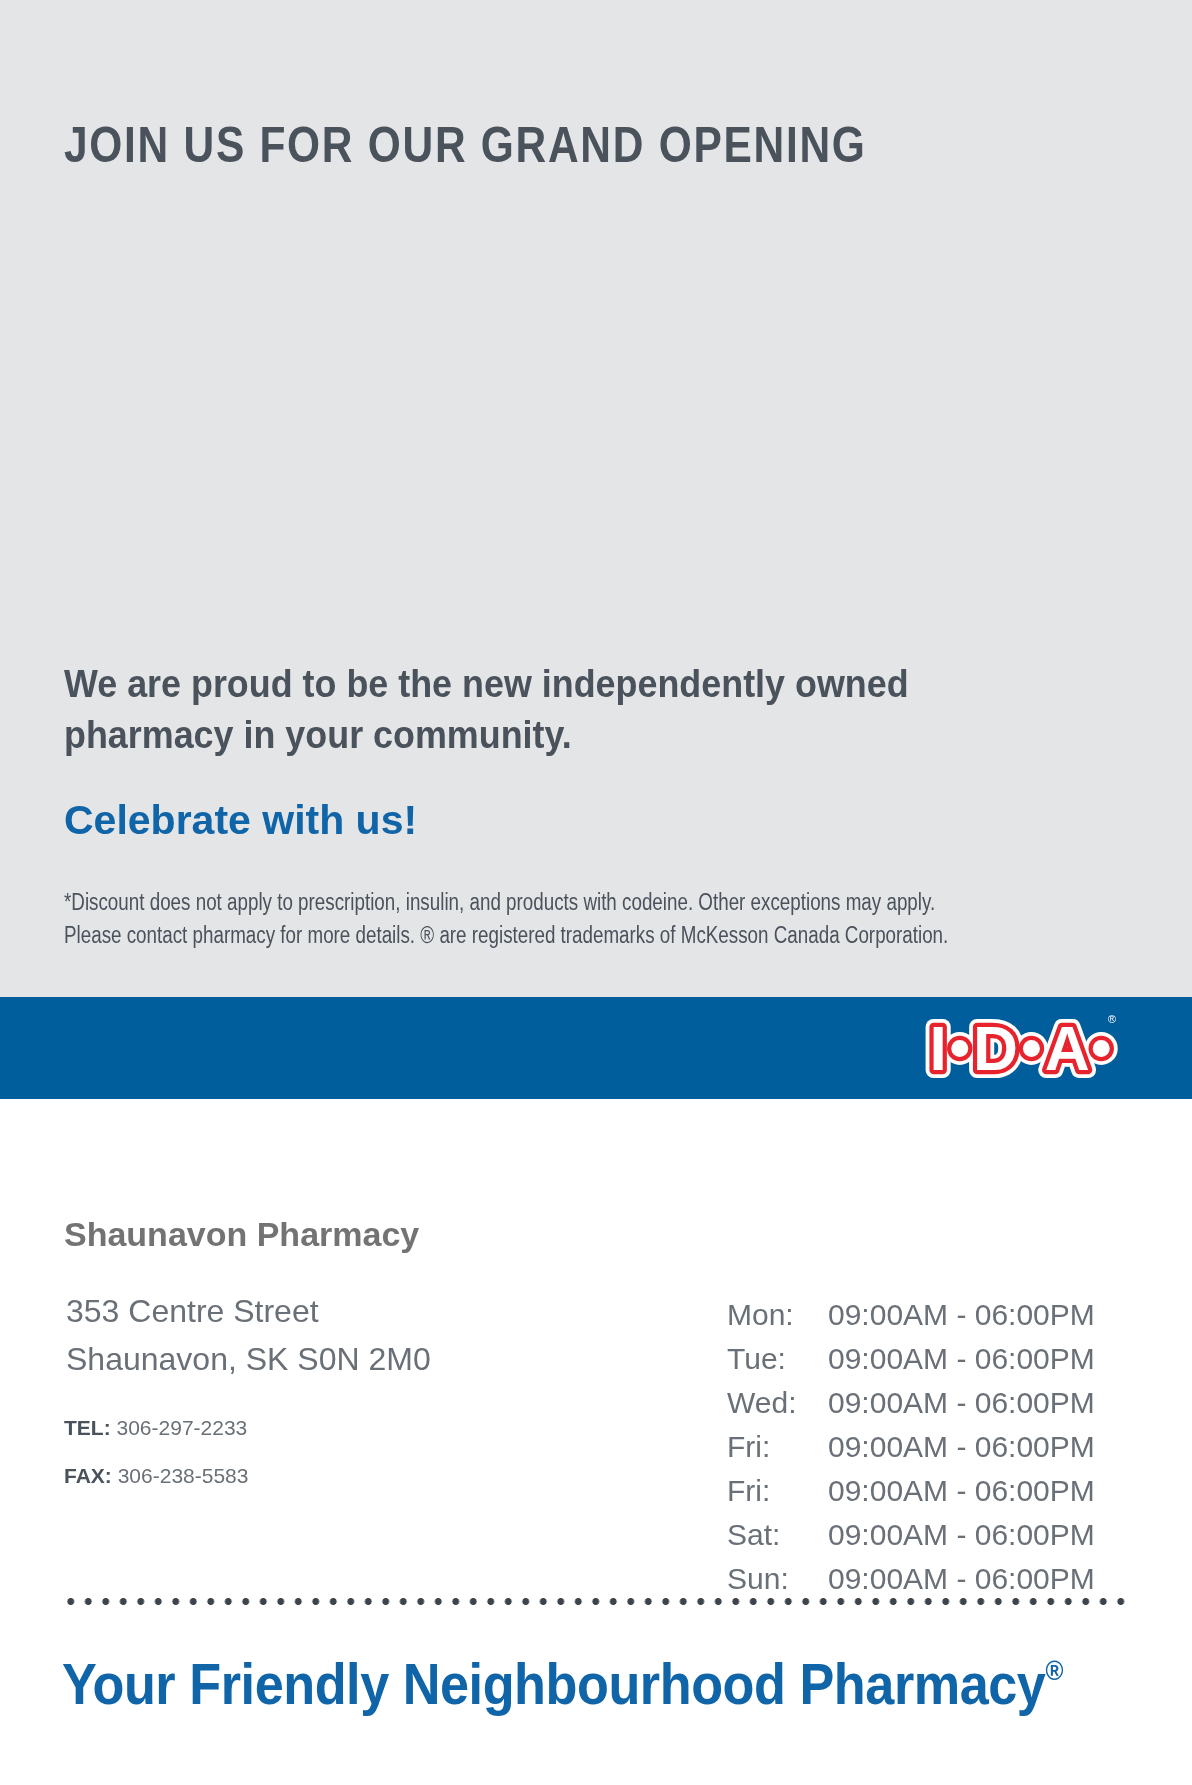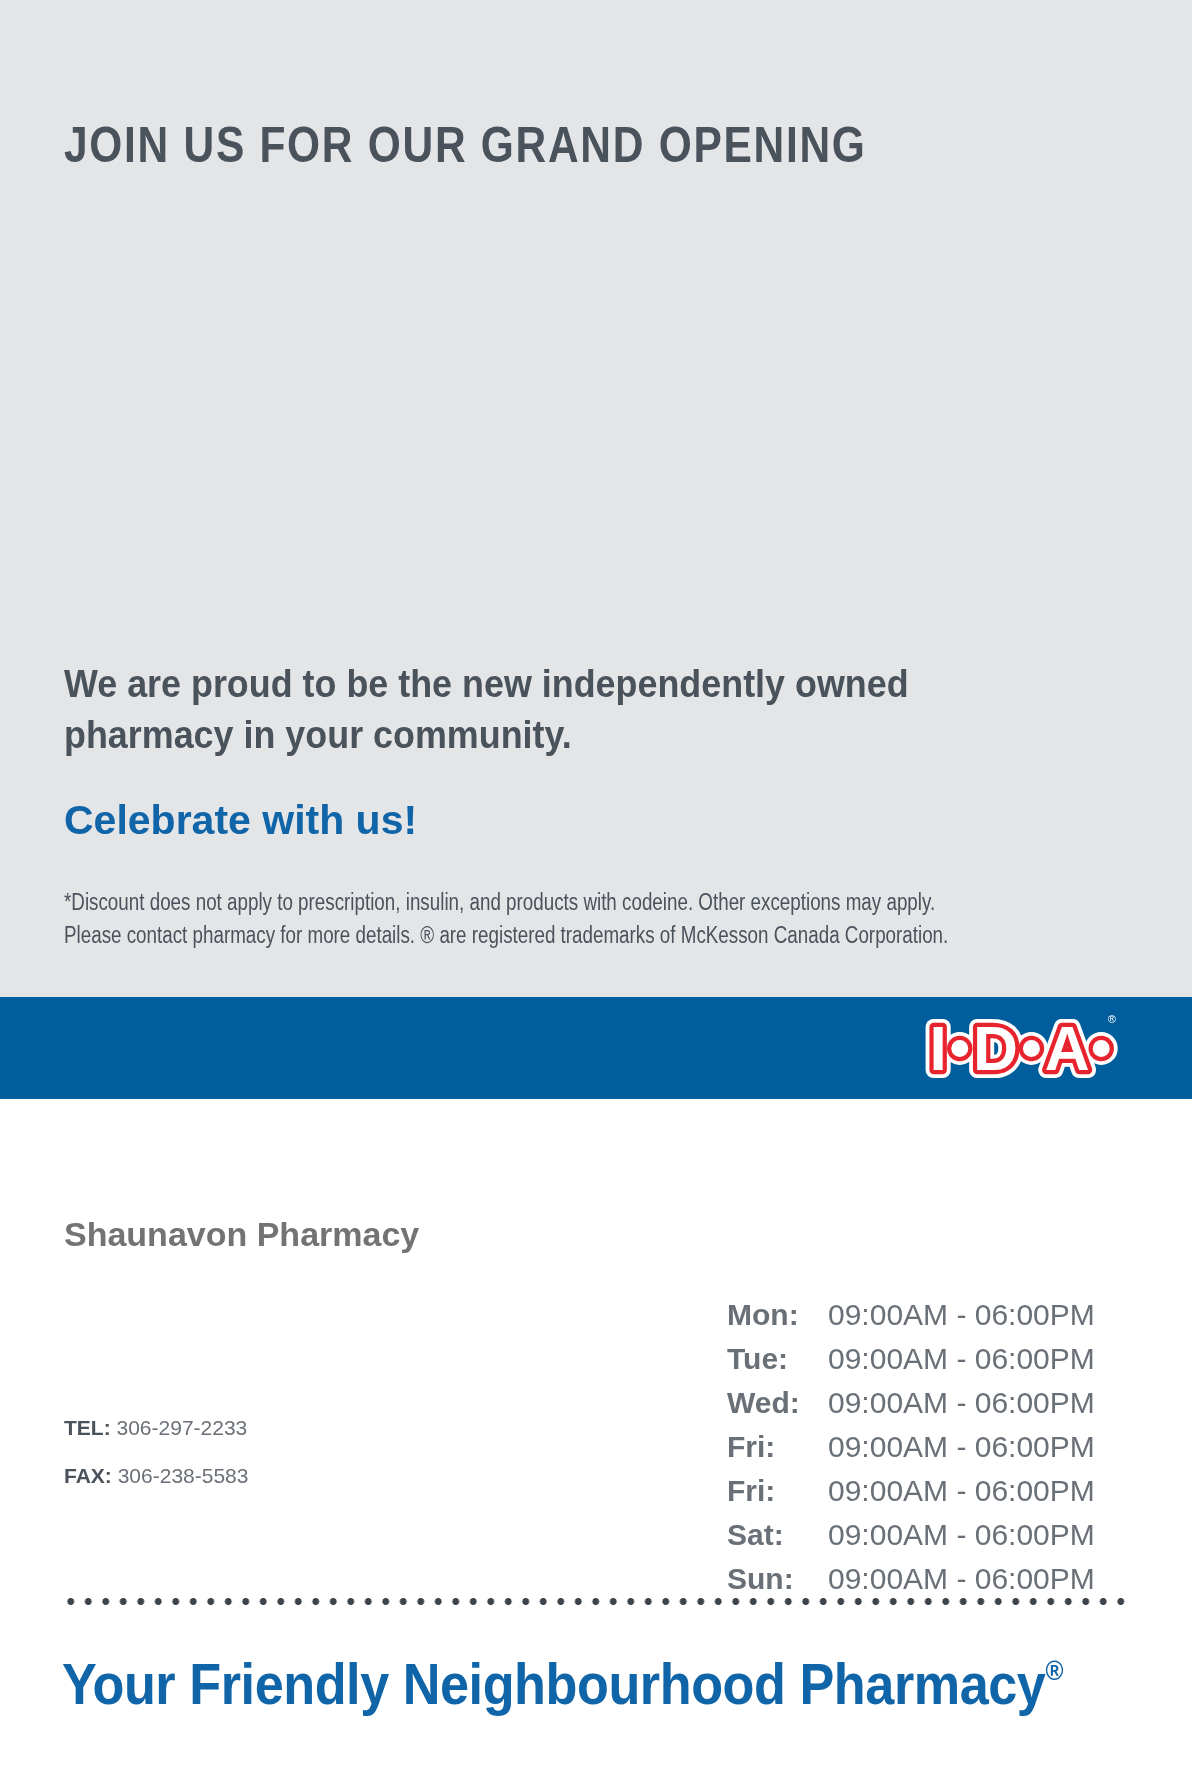--- a/index.html
+++ b/index.html
@@ -48,21 +48,21 @@
   .contact .lbl{font-weight:bold;color:#4a525c;}
   .delivery{
     position:absolute;left:64px;top:1545px;margin:0;
     font-size:30px;font-weight:bold;color:#4a525c;white-space:nowrap;
   }
   .hours{
     position:absolute;left:727px;top:1293px;
     font-size:30px;color:#6a7077;line-height:44px;
   }
   .hour-row{display:flex;}
-  .hour-day{width:101px;font-weight:bold;}
+  .hour-day{width:101px;}
   .hour-time{white-space:nowrap;}
   .dotted{
     position:absolute;left:62px;top:1596px;width:1068px;height:11px;
     background-image:radial-gradient(circle,#3d444b 3.2px,rgba(0,0,0,0) 3.7px);
     background-size:17.5px 11px;background-repeat:repeat-x;
   }
   .tagline{
     position:absolute;left:62px;top:1650px;margin:0;
     font-size:58px;font-weight:bold;color:#1064a8;letter-spacing:-0.5px;
     transform:scaleX(.9);transform-origin:left top;white-space:nowrap;
@@ -106,20 +106,24 @@
       <use href="#idabase" fill="#e7242e" stroke="#e7242e" stroke-width="9" stroke-linejoin="round" paint-order="stroke"></use>
       <use href="#idabase" fill="#ffffff"></use>
       <text x="197" y="18" font-size="12" fill="#ffffff">®</text>
     </svg>
   </section>
 
   <section class="info"></section>
 
   <h3 class="pharmacy-name">Shaunavon Pharmacy</h3>
 
+  <div class="address">
+    <div>353 Centre Street</div>
+    <div>Shaunavon, SK S0N 2M0</div>
+  </div>
 
   <div class="contact">
     <div>
       <span class="lbl">TEL:</span>
       <span>306-297-2233</span>
     </div>
     <div>
       <span class="lbl">FAX:</span>
       <span>306-238-5583</span>
     </div>

